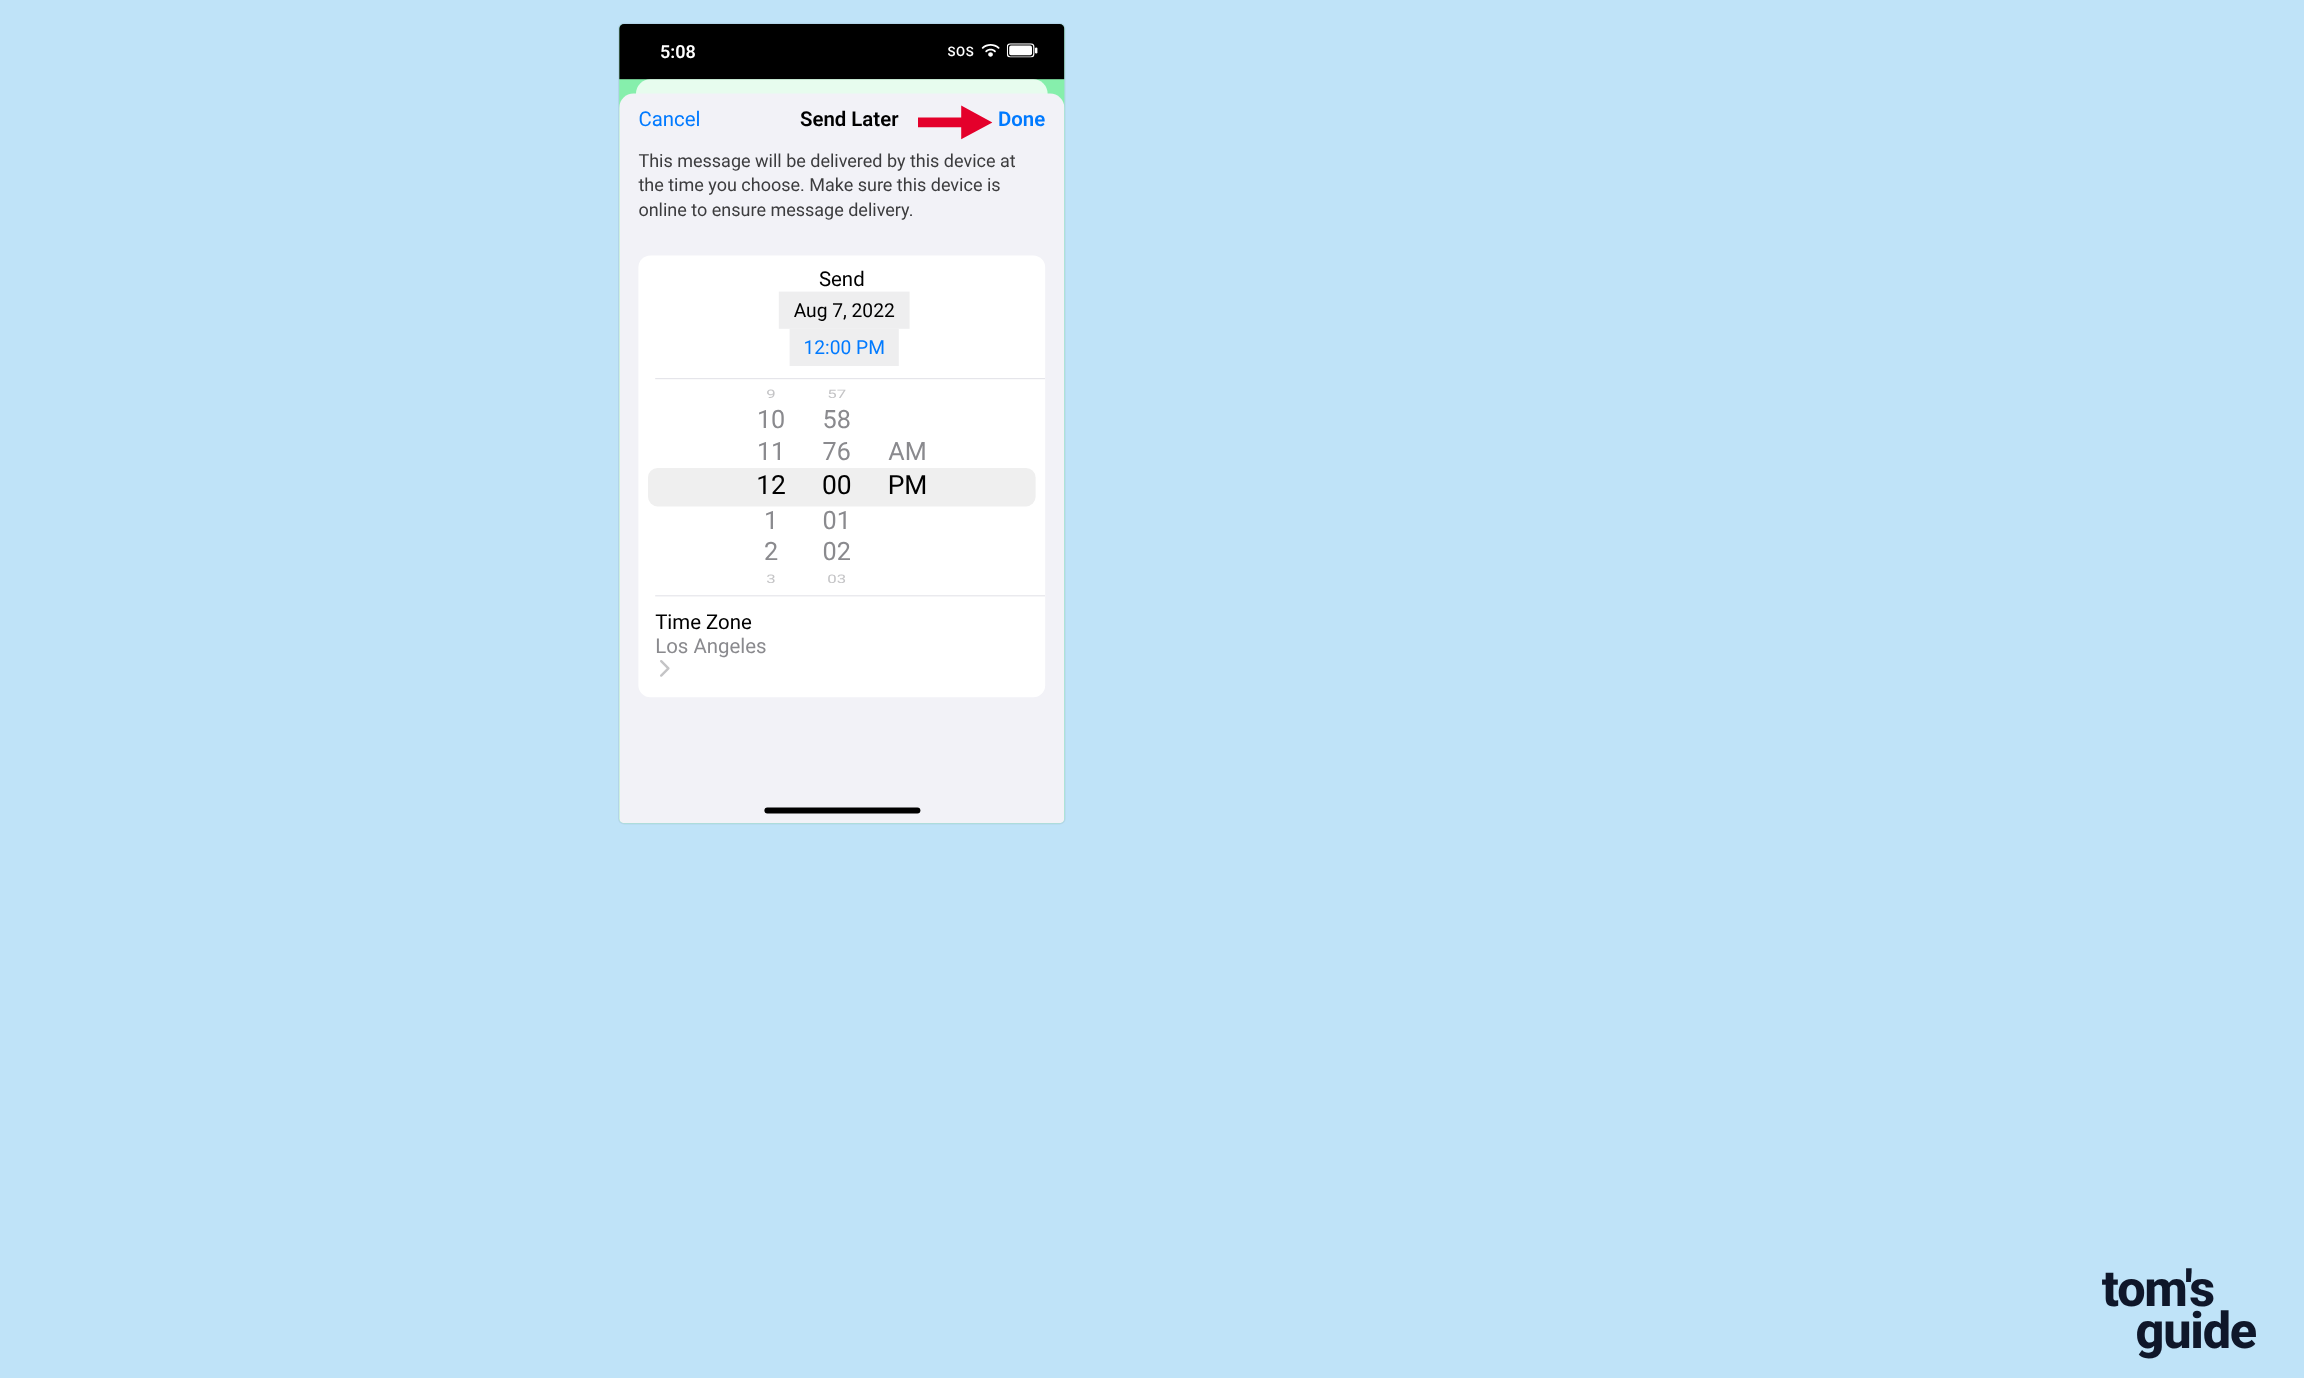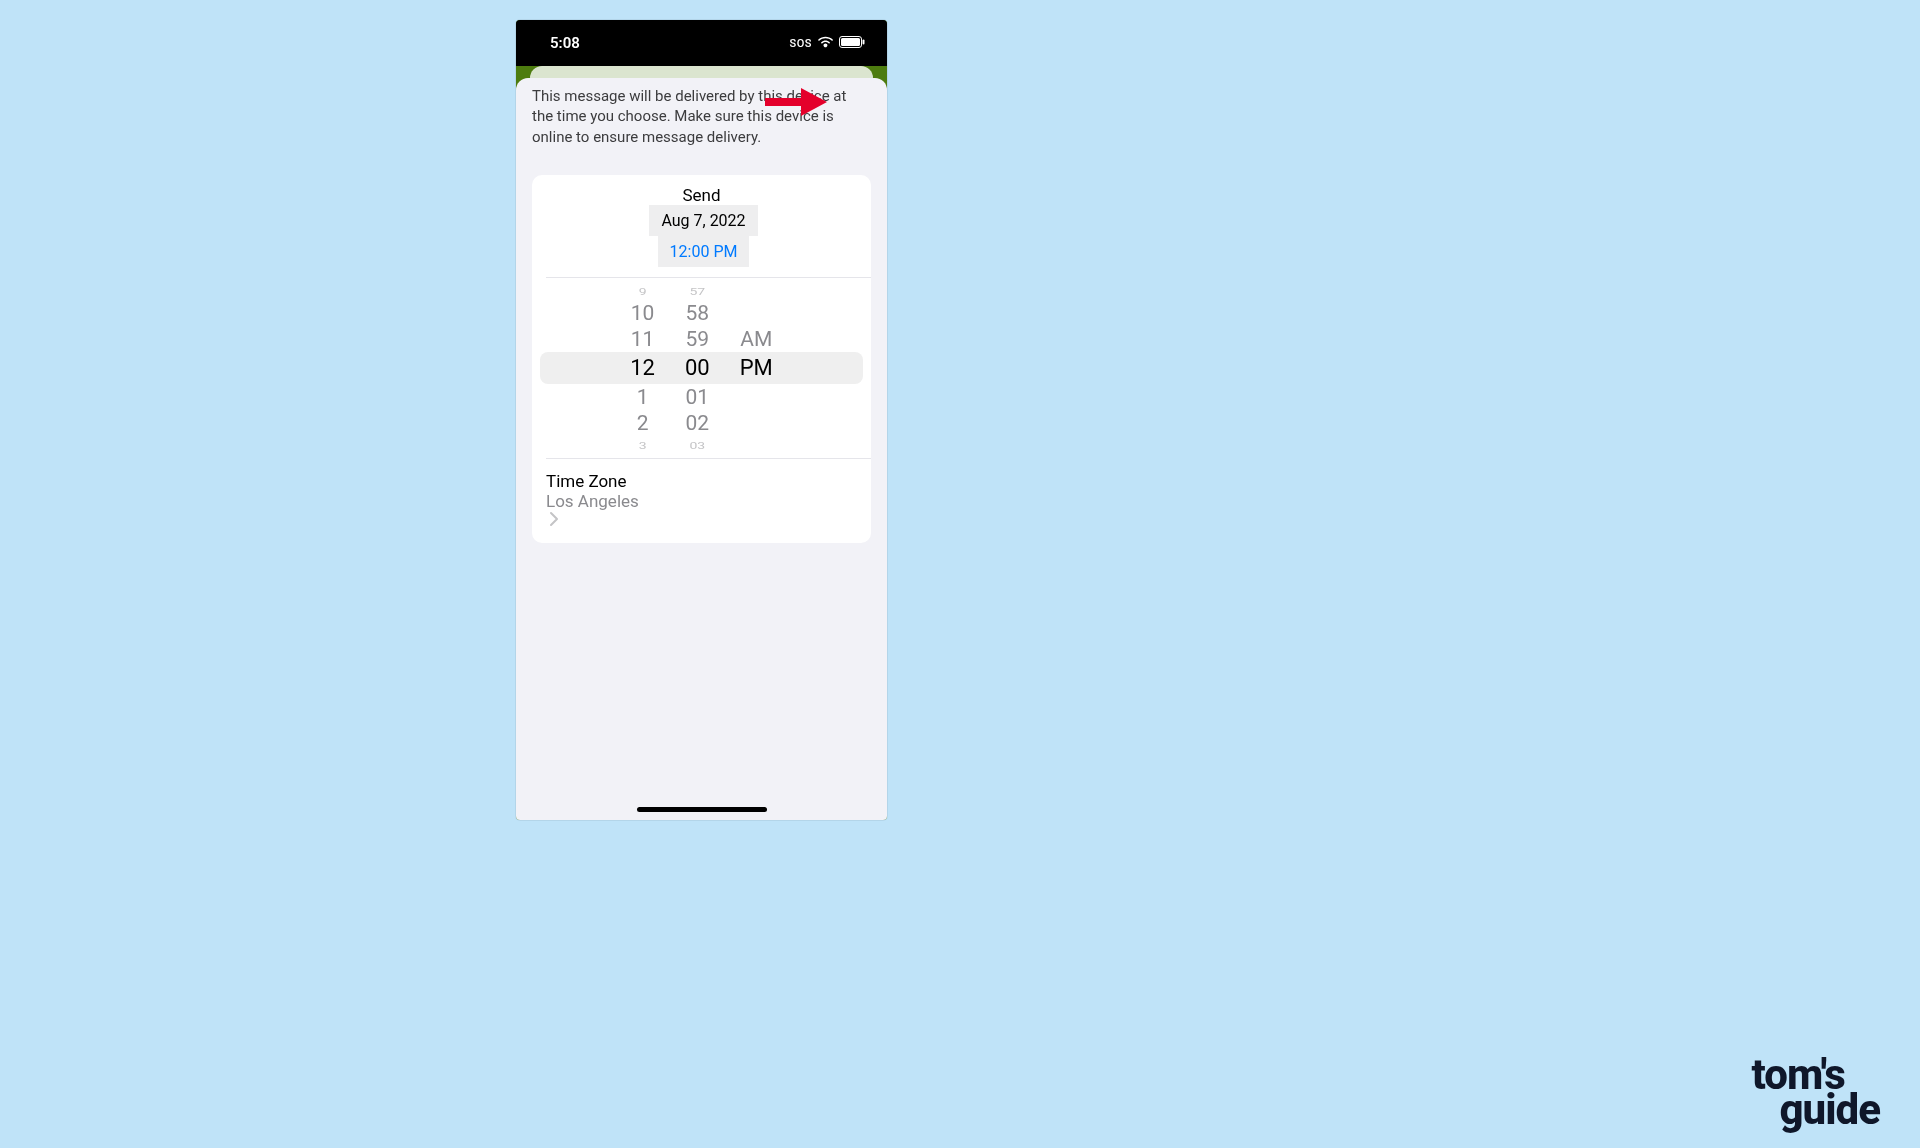--- a/index.html
+++ b/index.html
@@ -8,22 +8,22 @@
     height: 1148px;
     background: #bfe3f8;
     position: relative;
     overflow: hidden;
   }
   .phone {
     position: absolute;
     left: 516px;
     top: 20px;
     width: 371px;
-    height: 800px;
-    background: #4d7c0f;
+    height: 666px;
+    background: #86efac;
     border-radius: 4px;
     overflow: hidden;
     box-shadow: 0 0 0 1px rgba(0,0,0,0.06);
   }
   .status-bar {
     height: 46px;
     background: #000;
     color: #fff;
     display: flex;
     align-items: center;
@@ -173,20 +173,25 @@
             <rect x="2" y="2" width="19" height="8" rx="1.5" fill="#fff"></rect>
             <rect x="23.5" y="3.5" width="2" height="5" rx="1" fill="#fff"></rect>
           </svg>
       </span>
     </div>
   </div>
 
   <div class="card-stub"></div>
 
   <div class="sheet">
+    <div class="nav">
+      <span class="nav-btn">Cancel</span>
+      <span class="nav-title">Send Later</span>
+      <span class="nav-btn nav-done">Done</span>
+    </div>
 
     <div class="desc">This message will be delivered by this device at the time you choose. Make sure this device is online to ensure message delivery.</div>
 
     <div class="card">
       <div class="row">
         <span class="row-label">Send</span>
         <span class="spacer"></span>
         <span class="pill">Aug 7, 2022</span>
         <span class="pill pill-time">12:00 PM</span>
       </div>
@@ -200,21 +205,21 @@
             <span class="opt">10</span>
             <span class="opt">11</span>
             <span class="opt sel">12</span>
             <span class="opt">1</span>
             <span class="opt">2</span>
             <span class="opt far">3</span>
           </div>
           <div class="picker-col">
             <span class="opt far">57</span>
             <span class="opt">58</span>
-            <span class="opt">59</span>
+            <span class="opt">76</span>
             <span class="opt sel">00</span>
             <span class="opt">01</span>
             <span class="opt">02</span>
             <span class="opt far">03</span>
           </div>
           <div class="picker-col">
             <span class="opt far blank">.</span>
             <span class="opt blank">.</span>
             <span class="opt">AM</span>
             <span class="opt sel">PM</span>

